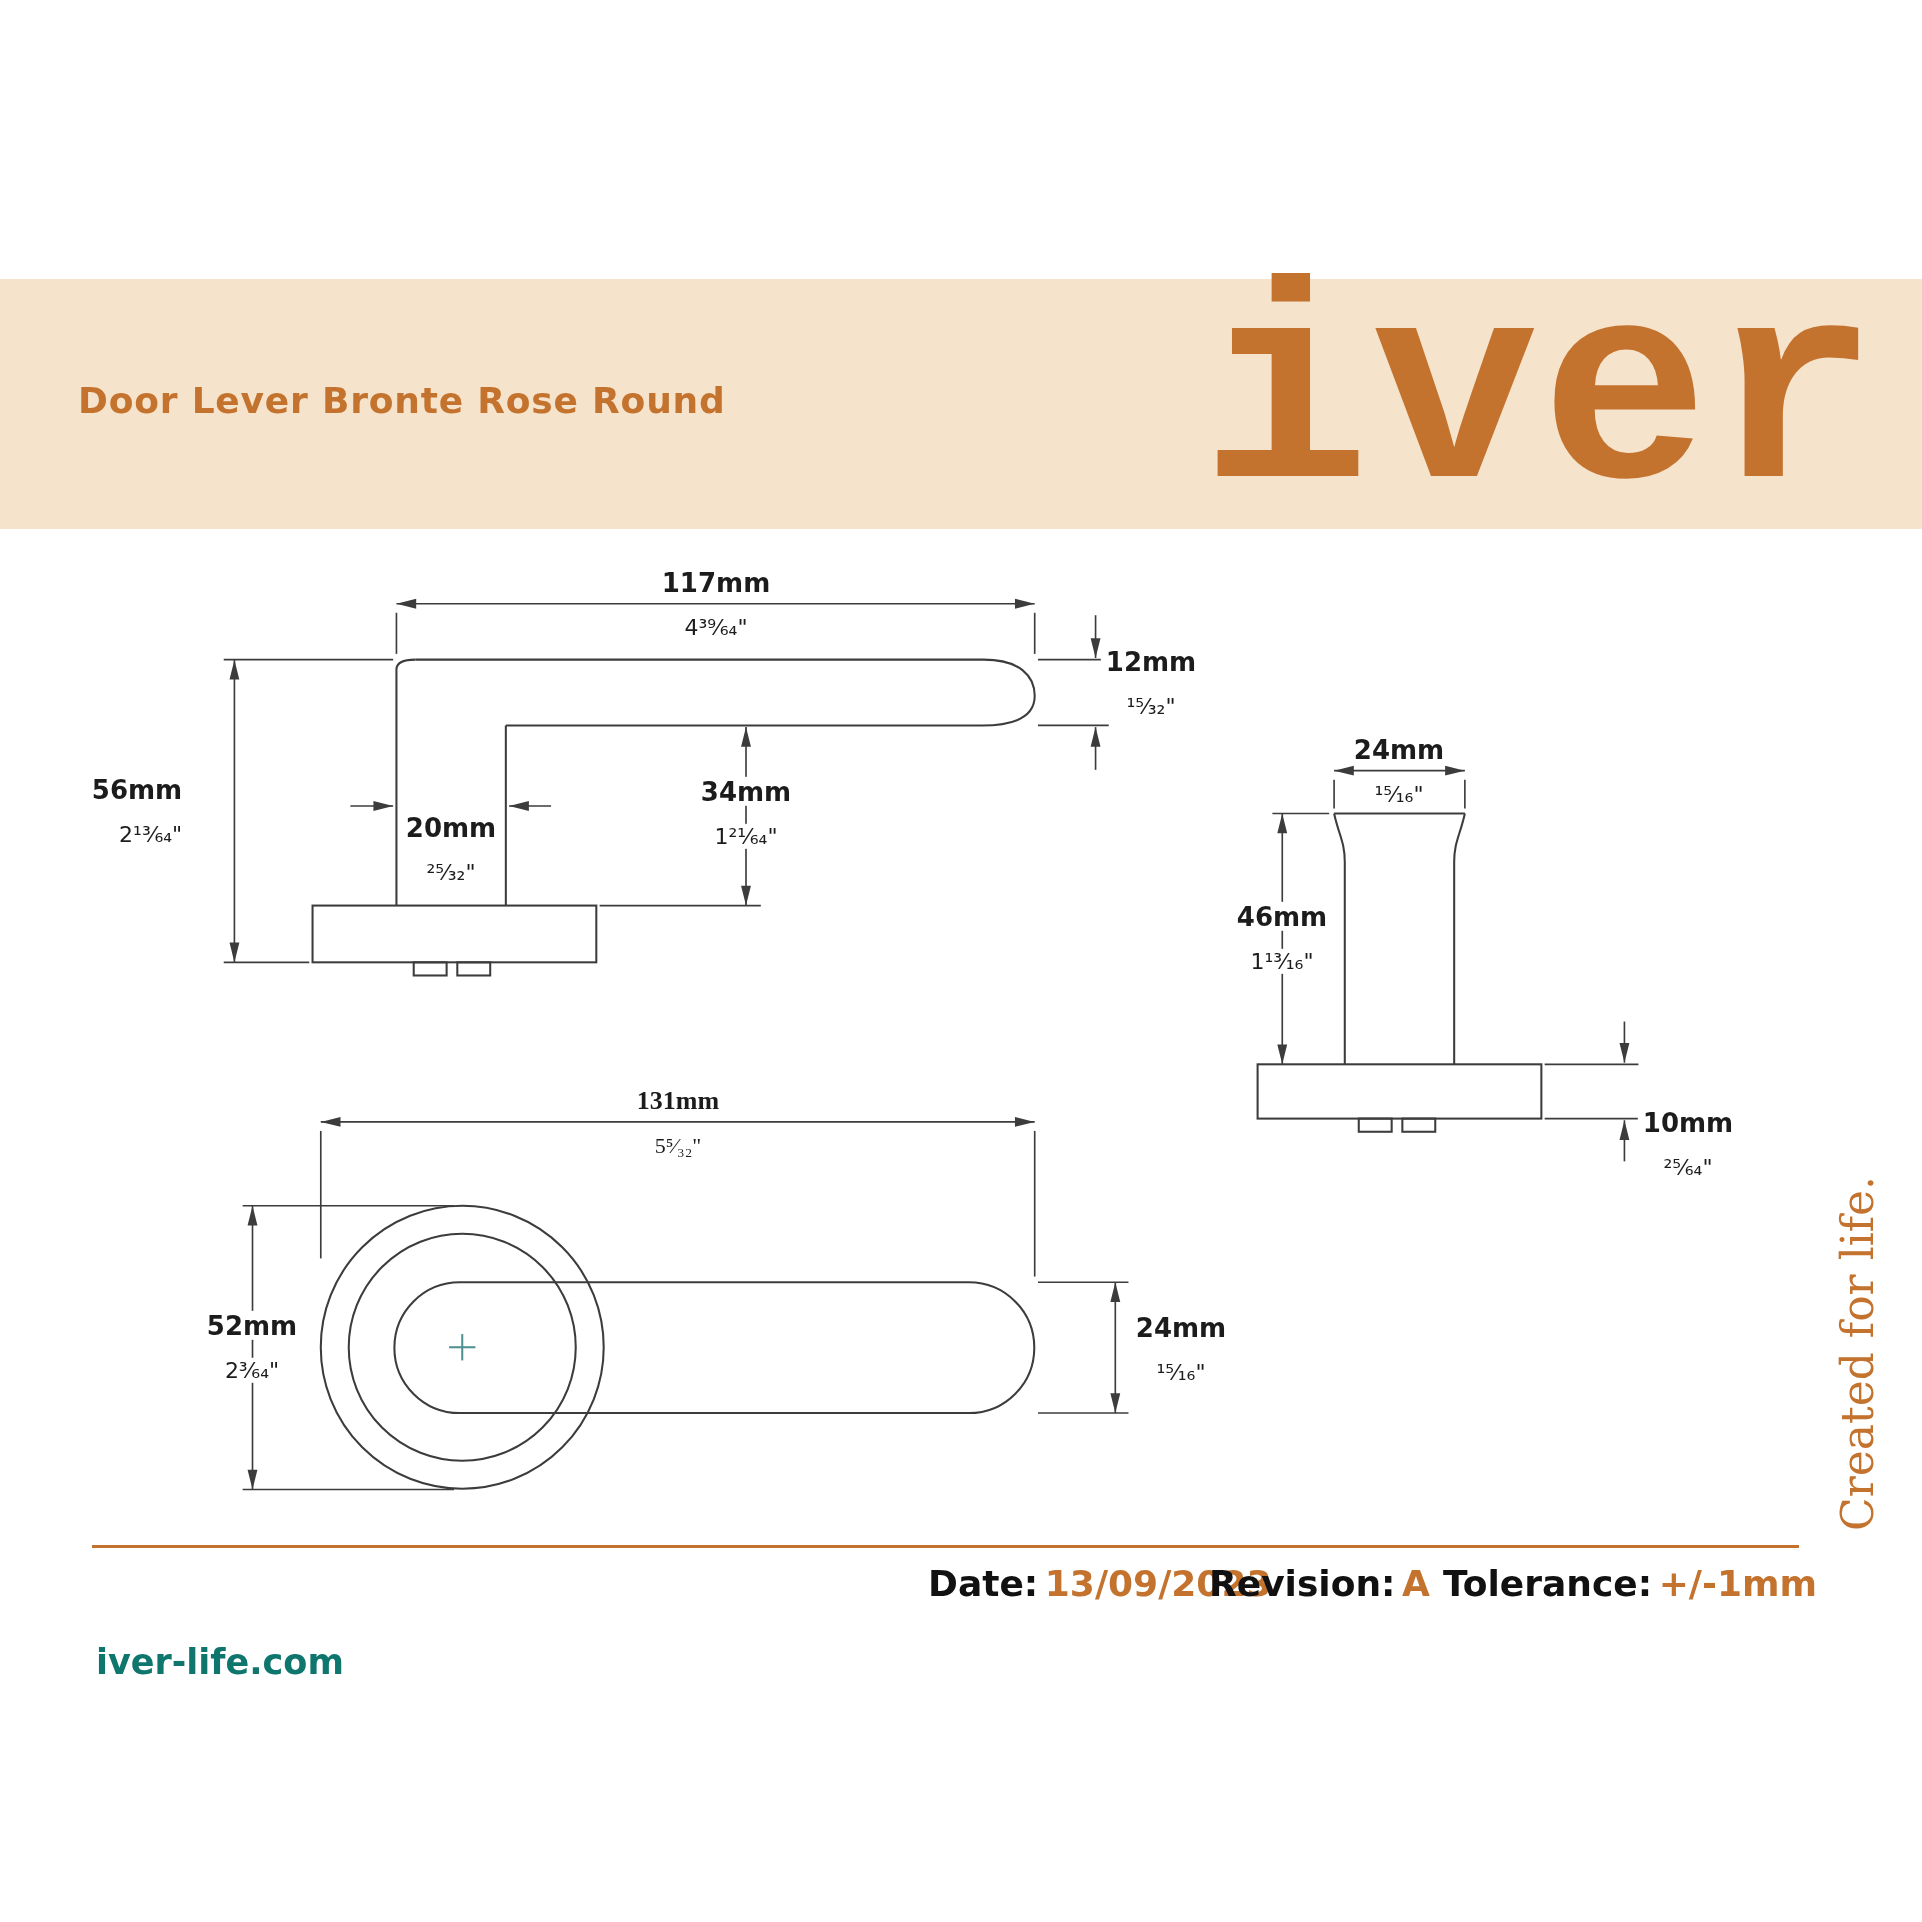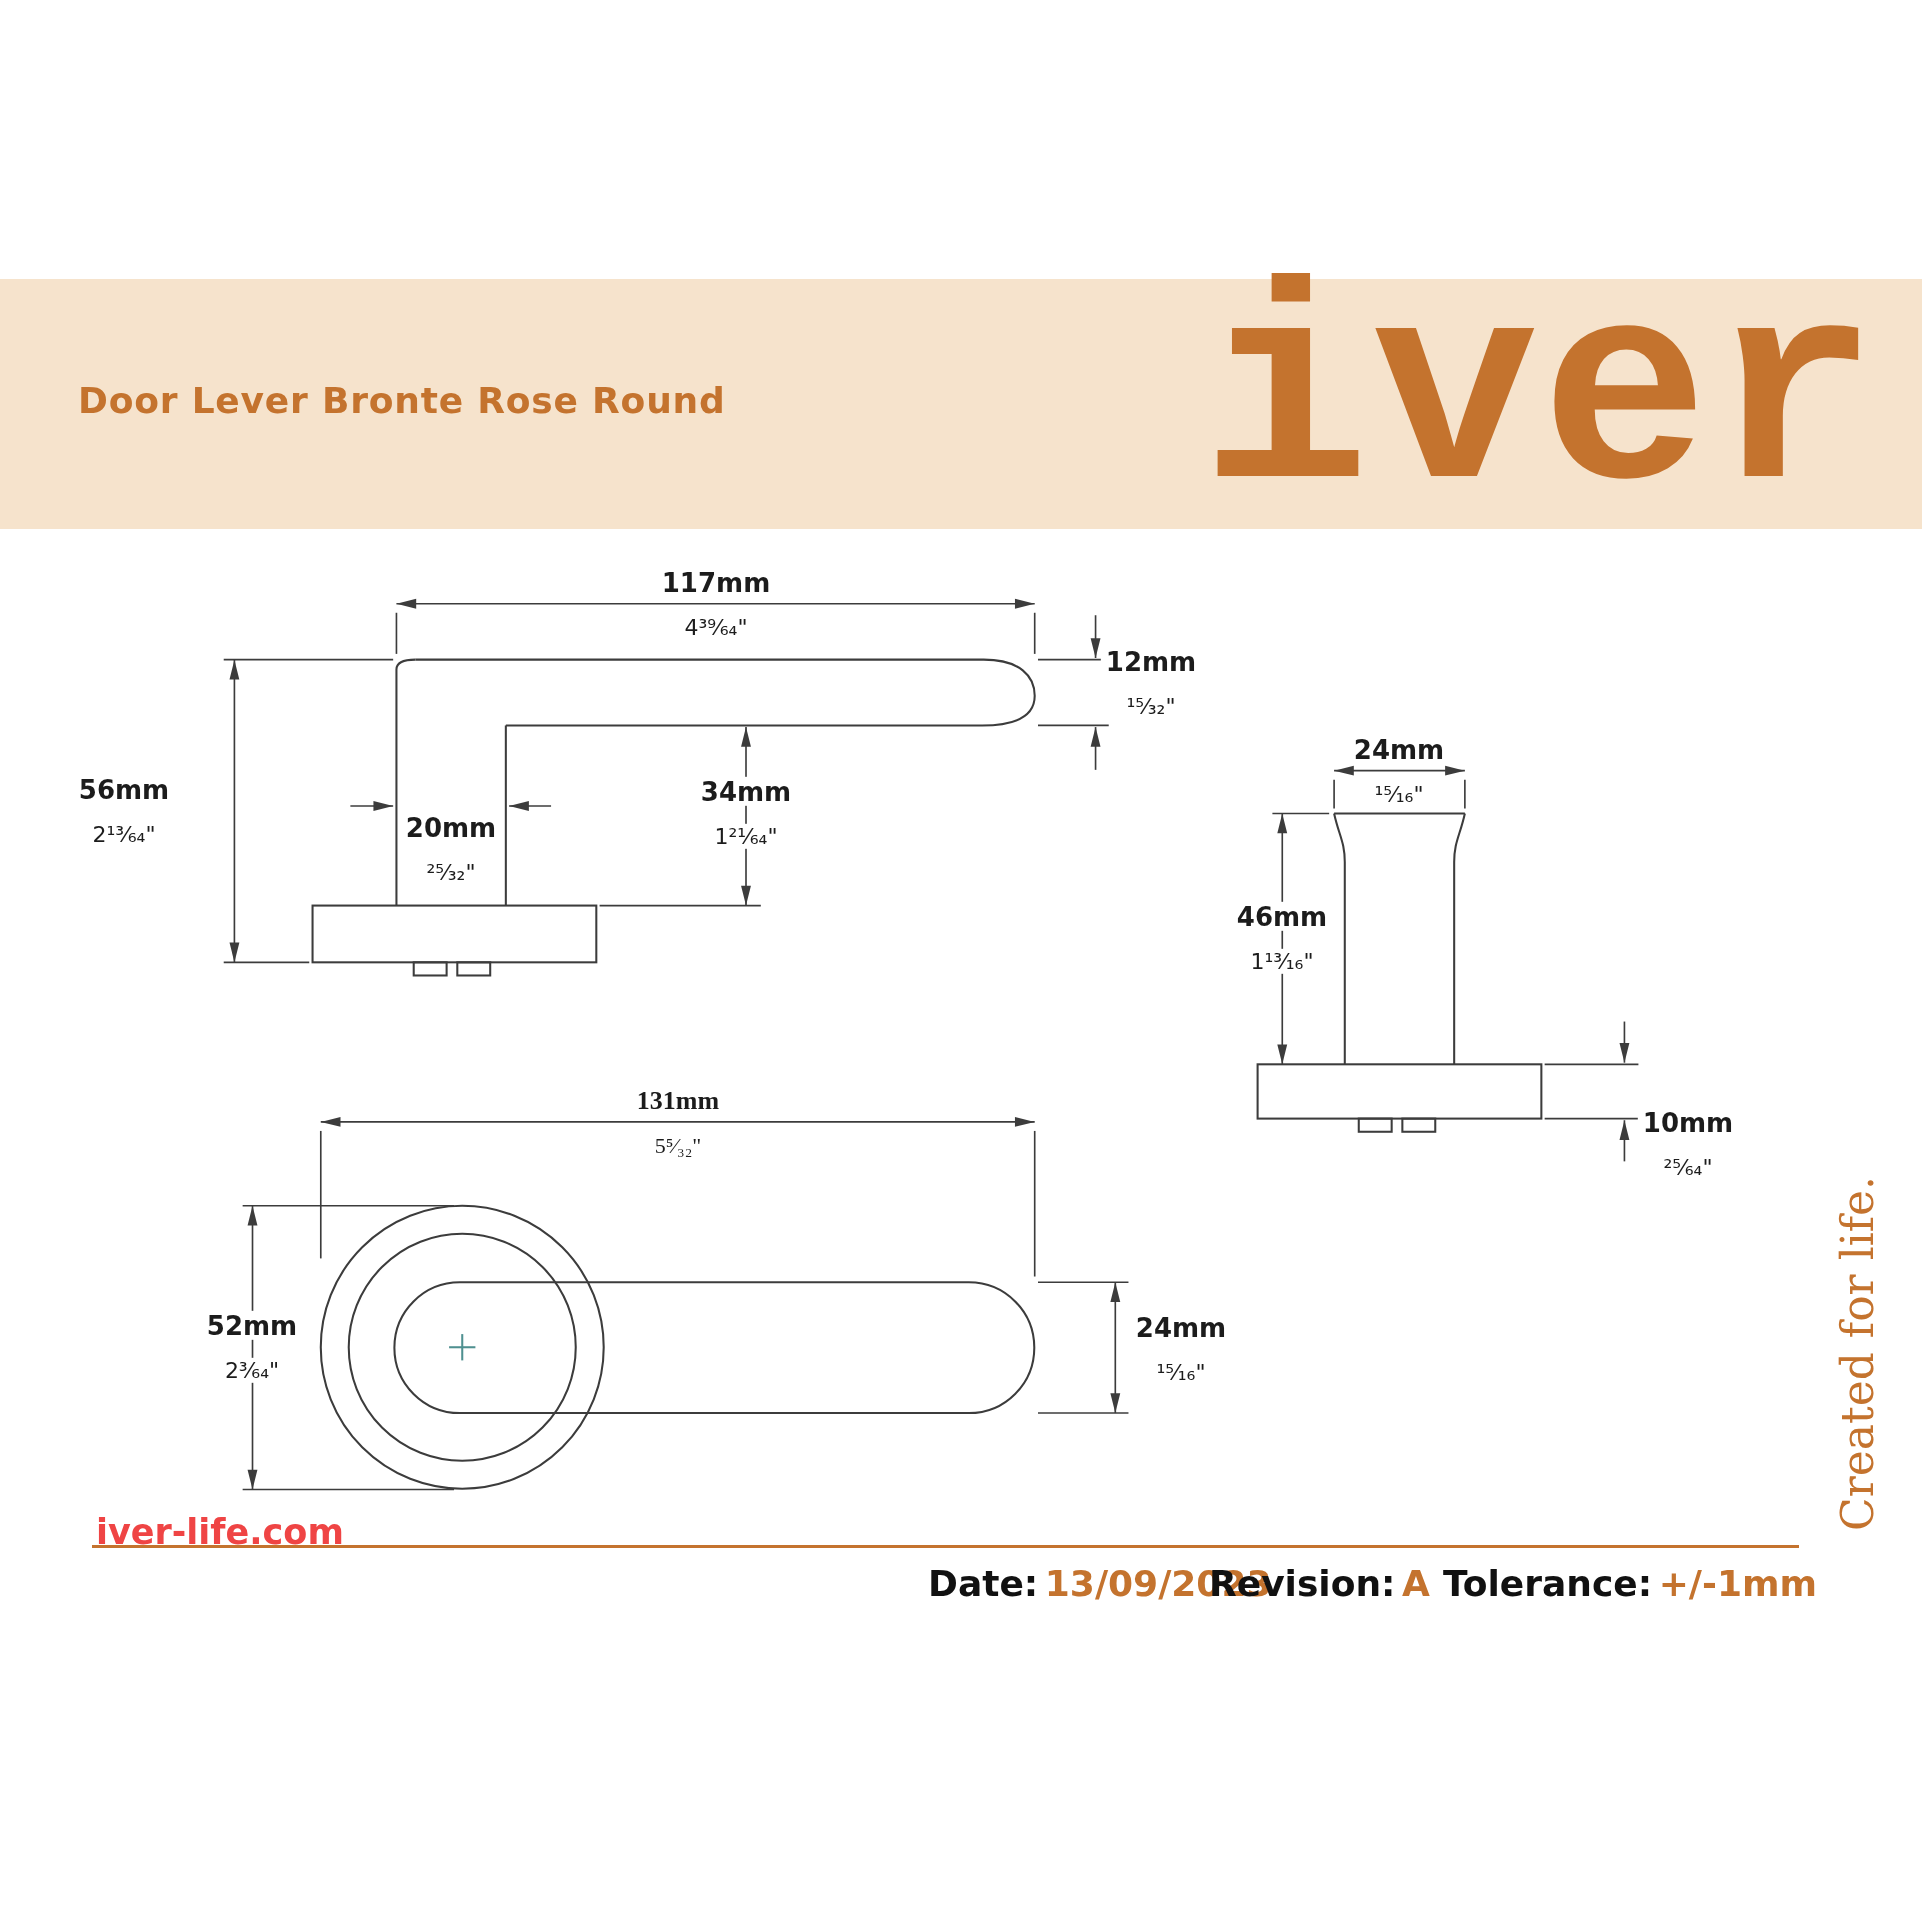--- a/index.html
+++ b/index.html
@@ -15,21 +15,21 @@
 
   svg.drawing { position:absolute; left:0; top:0; }
 
   .dim { position:absolute; transform:translate(-50%,-50%); display:flex; flex-direction:column;
          align-items:center; row-gap:18px; color:#1c1c1c; text-align:center; z-index:3; }
   .dim span { background:#ffffff; padding:1.6px 5px; line-height:1; white-space:nowrap; }
   .dim .mm { font-weight:bold; font-size:26px; }
   .dim .in { font-size:22px; }
 
   .footer-rule { position:absolute; left:92px; top:1545px; width:1707px; height:2.5px; background:#c4732e; }
-  .website { position:absolute; left:96px; top:1512px; font-size:35px; font-weight:bold; color:#ef4444; }
+  .website { position:absolute; left:96px; top:1642px; font-size:35px; font-weight:bold; color:#0f766e; }
   .spec-group { position:absolute; top:1563px; display:flex; align-items:baseline; font-size:36px; font-weight:bold; color:#111; white-space:nowrap; }
   .spec-group .val { color:#c4732e; margin-left:6.6px; }
   .g-date { left:928px; } .g-rev { left:1209px; } .g-tol { left:1443px; }
 </style>
 </head>
 <body>
 
 <div class="page">
 
   <div class="banner"></div>
@@ -120,21 +120,21 @@
   </svg>
 
   <div class="dim" style="left:716px; top:604px;">
     <span class="mm">117mm</span>
     <span class="in">4³⁹⁄₆₄"</span>
   </div>
   <div class="dim" style="left:1151px; top:683px;">
     <span class="mm">12mm</span>
     <span class="in">¹⁵⁄₃₂"</span>
   </div>
-  <div class="dim" style="left:124px; top:811px;">
+  <div class="dim" style="left:137px; top:811px;align-items:flex-end;">
     <span class="mm">56mm</span>
     <span class="in">2¹³⁄₆₄"</span>
   </div>
   <div class="dim" style="left:451px; top:827px;margin-top:22px;">
     <span class="mm">20mm</span>
     <span class="in">²⁵⁄₃₂"</span>
   </div>
   <div class="dim" style="left:746px; top:813px;">
     <span class="mm">34mm</span>
     <span class="in">1²¹⁄₆₄"</span>

